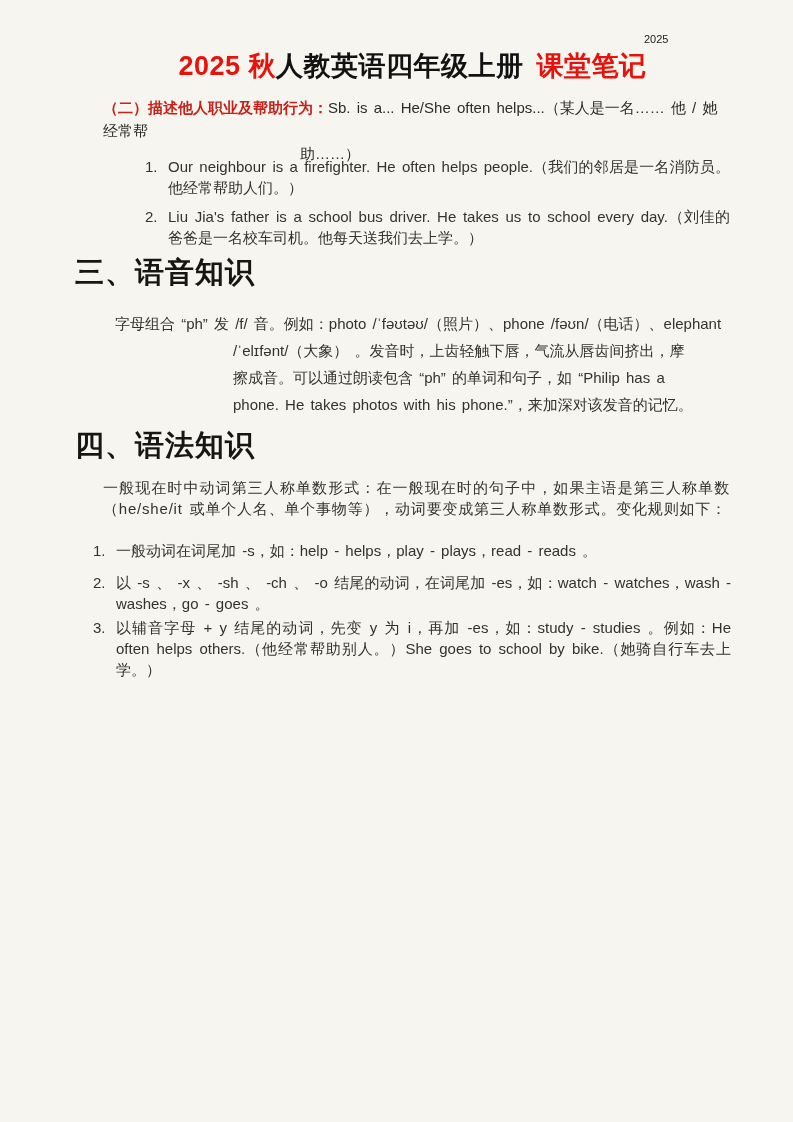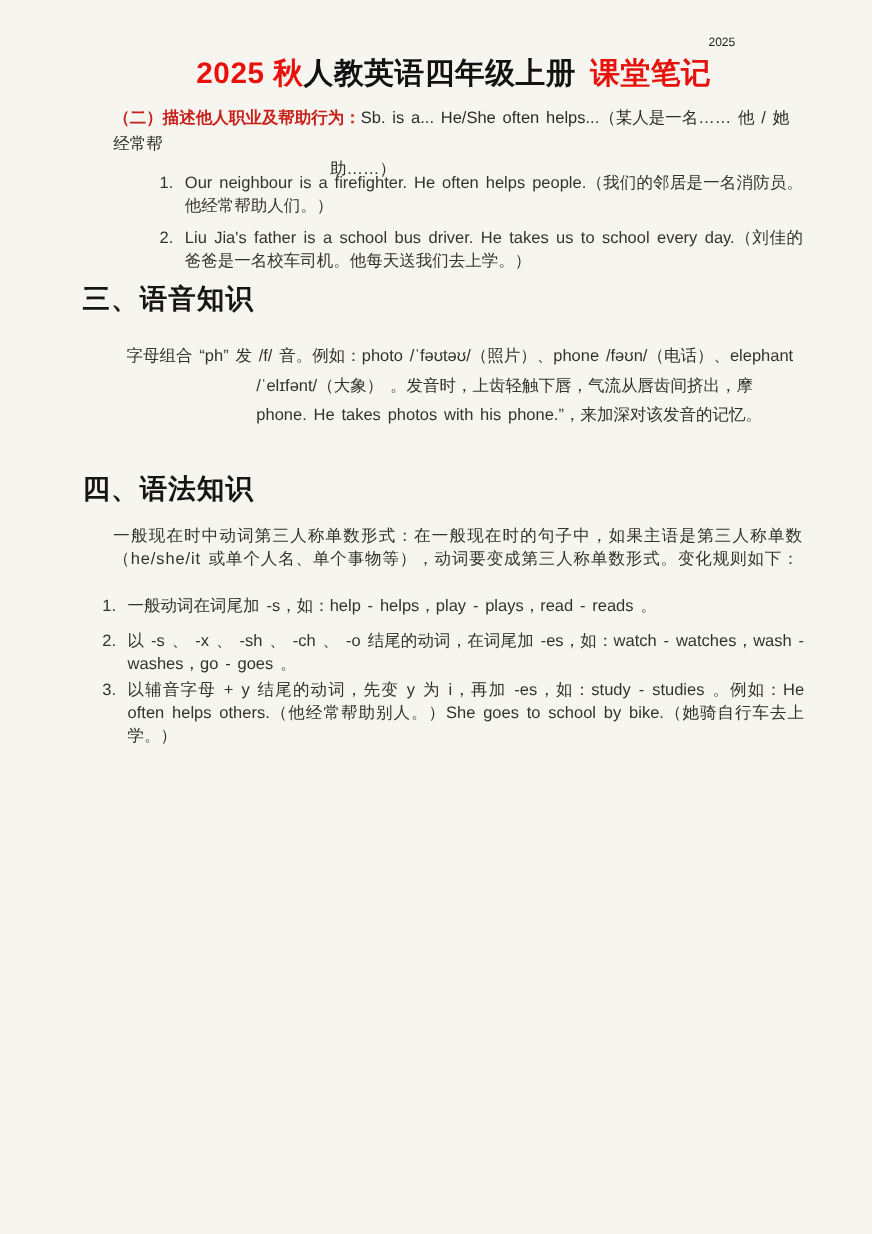--- a/index.html
+++ b/index.html
@@ -18,21 +18,21 @@
   .title .black{color:#121212;}
   .title .gap{margin-left:13px;}
   .intro{position:absolute;top:96px;left:103px;width:628px;font-size:15px;line-height:23px;word-spacing:2px;color:#2e2c29;}
   .intro .label{color:#c8211a;font-weight:bold;}
   .intro-line2{margin-left:197px;}
   .example{position:absolute;left:145px;width:585px;display:flex;font-size:15px;line-height:21px;word-spacing:2px;color:#353330;}
   .example .num{width:23px;flex:none;}
   .example .txt{flex:1;text-align:justify;}
   .ex1{top:156px;}
   .ex2{top:206px;}
-  .section-heading{position:absolute;left:75px;margin:0;font-size:25px;font-weight:bold;color:#171614;letter-spacing:1px;line-height:30px;}
+  .section-heading{position:absolute;left:75px;margin:0;font-size:29px;font-weight:bold;color:#171614;letter-spacing:1px;line-height:30px;}
   .h3{top:257px;}
   .h4{top:430px;}
   .ph{position:absolute;top:310px;left:115px;width:616px;font-size:15px;line-height:27px;word-spacing:2px;color:#34322f;}
   .ph .cont{margin-left:118px;}
   .grammar-intro{position:absolute;top:477px;left:103px;width:627px;font-size:15px;line-height:21px;text-align:justify;letter-spacing:.8px;word-spacing:2px;color:#34322f;}
   .rule{position:absolute;left:93px;width:638px;display:flex;font-size:15px;line-height:21px;word-spacing:2px;color:#34322f;}
   .rule .num{width:23px;flex:none;}
   .rule .txt{flex:1;text-align:justify;}
   .r1{top:540px;}
   .r2{top:572px;}
@@ -60,20 +60,21 @@
   <div class="example ex2">
     <span class="num">2.</span>
     <div class="txt">Liu Jia's father is a school bus driver. He takes us to school every day.（刘佳的爸爸是一名校车司机。他每天送我们去上学。）</div>
   </div>
 
   <h2 class="section-heading h3">三、语音知识</h2>
 
   <div class="ph">
     <div>字母组合 “ph” 发 /f/ 音。例如：photo /ˈfəʊtəʊ/（照片）、phone /fəʊn/（电话）、elephant</div>
     <div class="cont">/ˈelɪfənt/（大象） 。发音时，上齿轻触下唇，气流从唇齿间挤出，摩</div>
+    <div class="cont">擦成音。可以通过朗读包含 “ph” 的单词和句子，如 “Philip has a</div>
     <div class="cont">phone. He takes photos with his phone.”，来加深对该发音的记忆。</div>
   </div>
 
   <h2 class="section-heading h4">四、语法知识</h2>
 
   <div class="grammar-intro">一般现在时中动词第三人称单数形式：在一般现在时的句子中，如果主语是第三人称单数（he/she/it 或单个人名、单个事物等），动词要变成第三人称单数形式。变化规则如下：</div>
 
   <div class="rule r1">
     <span class="num">1.</span>
     <div class="txt">一般动词在词尾加 -s，如：help - helps，play - plays，read - reads 。</div>

